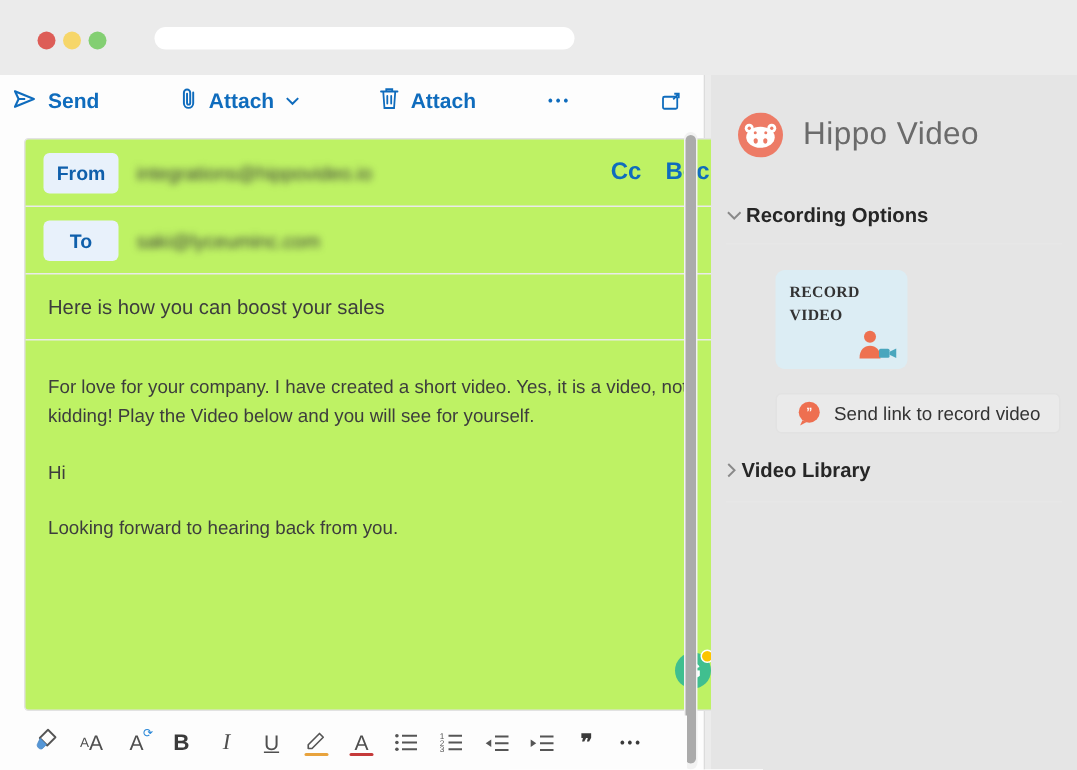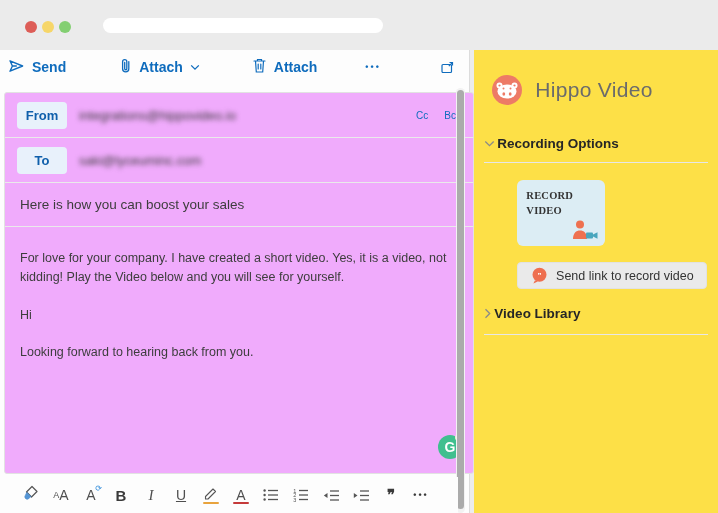--- a/index.html
+++ b/index.html
@@ -11,40 +11,40 @@
   .traffic { position: absolute; top: 21px; width: 12px; height: 12px; border-radius: 50%; }
   .t-red { left: 25px; background: #dd5d57; }
   .t-yellow { left: 42px; background: #f6d669; }
   .t-green { left: 59px; background: #83cf72; }
   .address-pill { position: absolute; left: 103px; top: 18px; width: 280px; height: 15px; background: #ffffff; border-radius: 8px; }
 
   
   .main { position: absolute; top: 50px; left: 0; width: 718px; height: 463px; display: flex; }
   .left-panel { position: relative; width: 472px; height: 463px; background: #fdfdfd; }
   .panel-divider { width: 5px; height: 463px; background: #ececec; border-left: 1px solid #dcdcdc; }
-  .right-panel { position: relative; width: 245px; height: 463px; background: #fde047; }
+  .right-panel { position: relative; width: 245px; height: 463px; background: #e5e5e5; }
 
   
   .compose-toolbar { position: absolute; top: 4px; left: 0; right: 14px; height: 26px; display: flex; align-items: center; gap: 26px; }
   .tb-btn { display: flex; align-items: center; gap: 7px; color: #0f6cbd; font-size: 14px; font-weight: 600; cursor: pointer; }
   .tb-send { margin-left: 8px; }
   .tb-attach { margin-left: 26px; }
   .tb-discard { margin-left: 26px; }
   .tb-more { margin-left: 22px; color: #0f6cbd; font-size: 9px; font-weight: 700; letter-spacing: 2px; cursor: pointer; }
   .tb-popout { margin-left: auto; cursor: pointer; display: flex; }
 
   
-  .compose-card { position: absolute; top: 42px; left: 4px; width: 470px; height: 382px; background: #f0abfc; border: 1px solid #e2e2e2; border-radius: 3px; }
+  .compose-card { position: absolute; top: 42px; left: 16px; width: 470px; height: 382px; background: #bef264; border: 1px solid #e2e2e2; border-radius: 3px; }
   .field-row { display: flex; align-items: center; padding: 0 12px; border-bottom: 1px solid #eaeaea; }
   .row-from, .row-to { height: 45px; }
   .row-subject { height: 44px; padding-left: 15px; font-size: 13.5px; color: #3d3d3d; }
   .chip { width: 50px; height: 27px; background: #e8f1fb; border-radius: 4px; color: #0f5fab; font-size: 13px; font-weight: 700; display: flex; align-items: center; justify-content: center; cursor: pointer; }
   .email-blur { margin-left: 12px; font-size: 13px; color: #3a3a3a; filter: blur(2.6px); user-select: none; }
   .ccbcc { margin-left: auto; display: flex; gap: 16px; }
-  .ccbcc span { color: #0f6cbd; font-size: 10px; cursor: pointer; }
+  .ccbcc span { color: #0f6cbd; font-size: 16px; cursor: pointer; font-weight: bold; }
 
   .body-area { position: relative; height: 246px; padding: 22px 16px 0 15px; font-size: 12.5px; color: #3d3d3d; line-height: 1.5; cursor: text; }
   .body-area p { margin-bottom: 19px; max-width: 435px; }
 
   
   .grammarly { position: absolute; right: 11px; bottom: 14px; width: 24px; height: 24px; }
   .g-circle { width: 24px; height: 24px; border-radius: 50%; background: #40bf8f; color: #fff; font-size: 14px; font-weight: 700; display: flex; align-items: center; justify-content: center; }
   .g-dot { position: absolute; top: -2px; right: -2px; width: 9px; height: 9px; border-radius: 50%; background: #fcc500; border: 1.5px solid #fff; }
 
   

